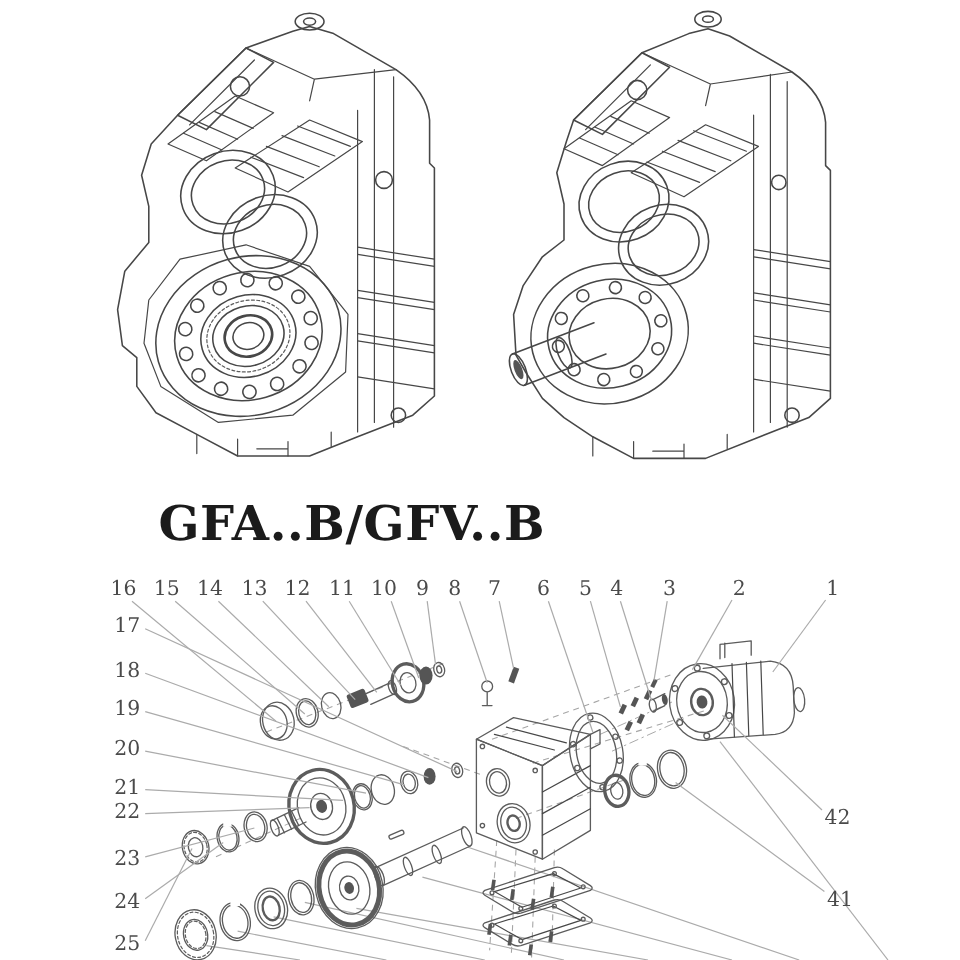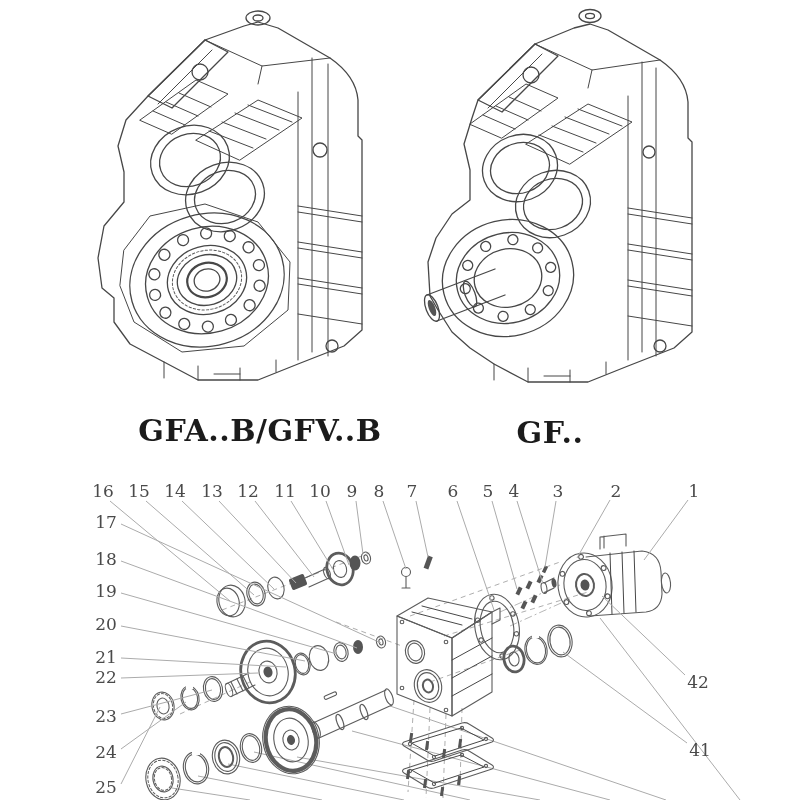--- a/index.html
+++ b/index.html
@@ -1,18 +1,18 @@
 <!DOCTYPE html>
 <html><head>
 <meta charset="utf-8">
 <style>
   html,body{margin:0;padding:0;background:#ffffff;}
   .page{position:relative;width:800px;height:800px;background:#ffffff;overflow:hidden;
         font-family:"DejaVu Serif",serif;}
-  .caption{position:absolute;font-weight:bold;font-size:30px;color:#1b1b1b;
+  .caption{position:absolute;font-weight:bold;font-size:40px;color:#1b1b1b;
            letter-spacing:.5px;text-align:center;white-space:nowrap;}
   #caption-left{left:132px;top:413px;width:256px;}
   #caption-right{left:492px;top:415px;width:116px;}
   svg{position:absolute;display:block;}
   #drawing-left{left:0;top:0;}
   #drawing-right{left:400px;top:0;}
   #exploded-svg{left:0;top:470px;}
   .ink{stroke:#474747;fill:none;stroke-width:1.3;stroke-linejoin:round;stroke-linecap:round;}
   .ink2{stroke:#474747;fill:none;stroke-width:1;stroke-linejoin:round;}
   .xink{stroke:#5c5c5c;fill:none;stroke-width:1.1;stroke-linejoin:round;stroke-linecap:round;}
@@ -158,21 +158,20 @@
         <g transform="rotate(-21 470 294)">
             <ellipse cx="470" cy="294" rx="5" ry="13.5"></ellipse>
           </g>
       </g>
 
       <path class="ink2" d="M494,364 L494,380 M528,382 L528,368 M544,376 L570,376 M570,370 L570,382 M606,374 L606,362"></path>
     </g>
   </svg>
 
   <div id="caption-left" class="caption">GFA..B/GFV..B</div>
-  <div id="caption-right" class="caption">GF..</div>
 
   <svg id="exploded-svg" width="800" height="330" viewBox="0 470 800 330">
 
     <g>
       <path class="dash" d="M222,610 L372,552"></path>
       <path class="dash" d="M336,622 L402,646"></path>
       <path class="dash" d="M180,714 L250,682"></path>
       <path class="dash" d="M410,616 L560,562"></path>
       <path class="dash" d="M444,636 L588,592"></path>
       <path class="dash" d="M430,682 L520,650"></path>

